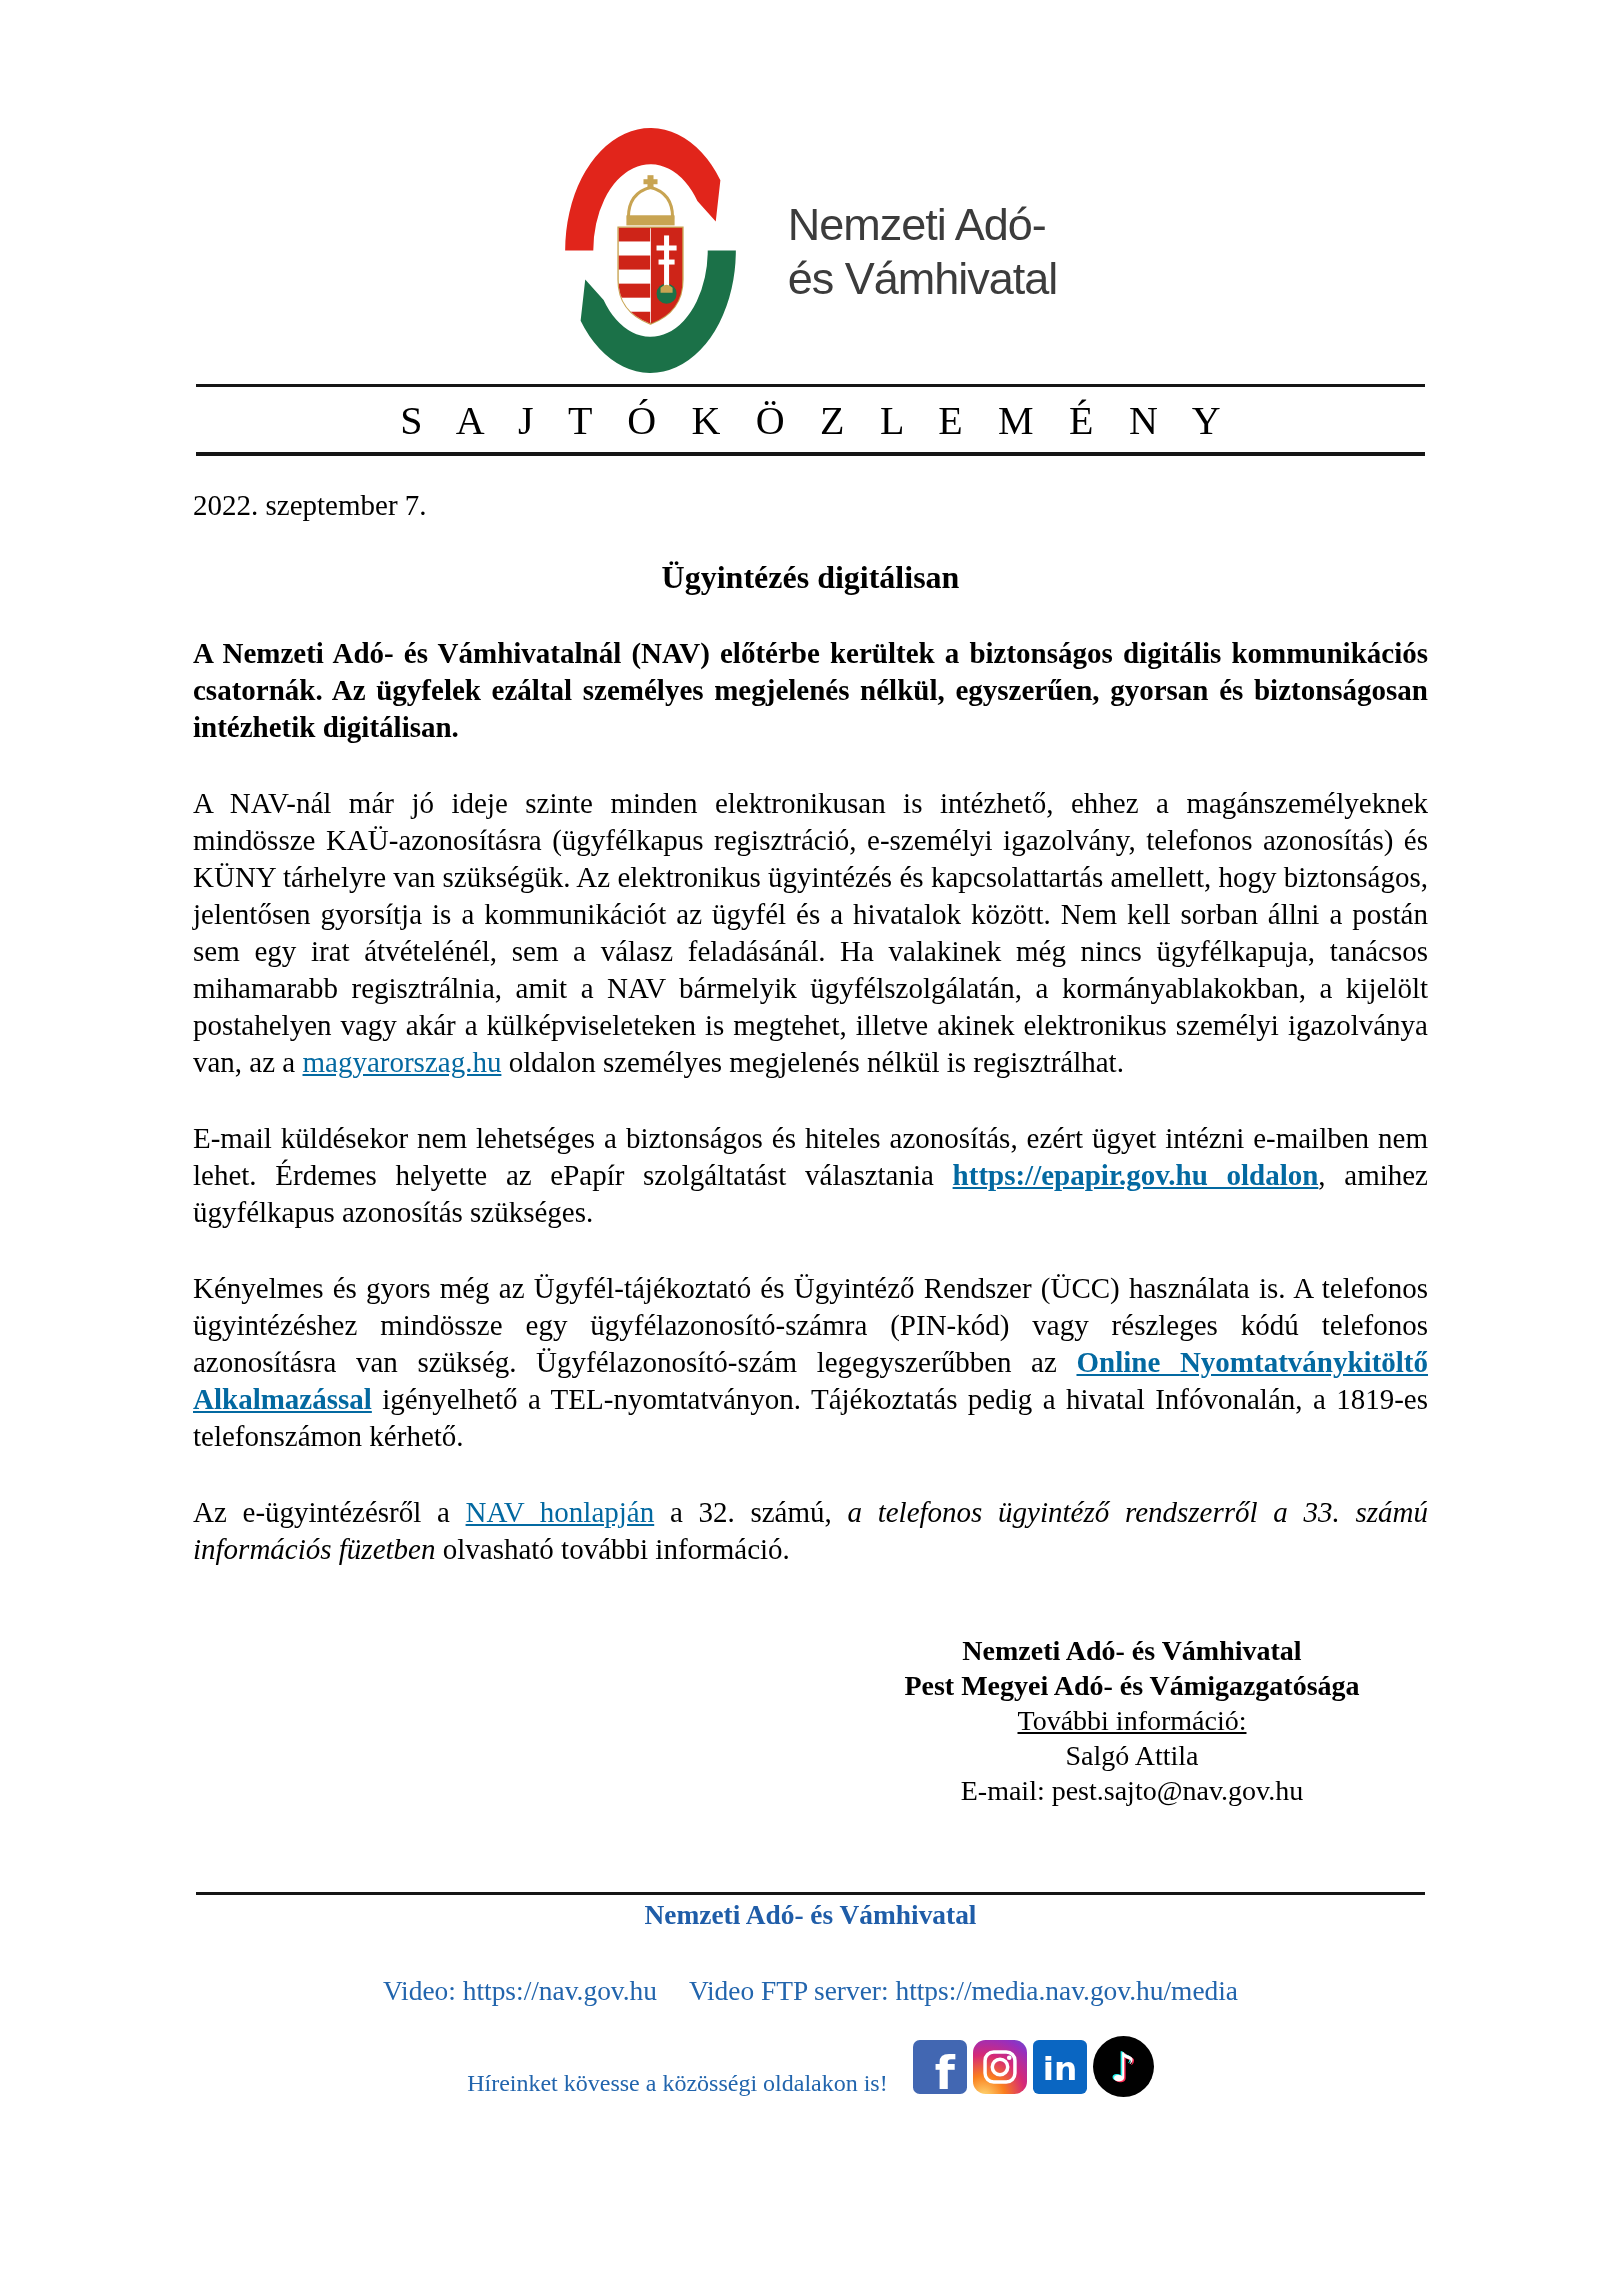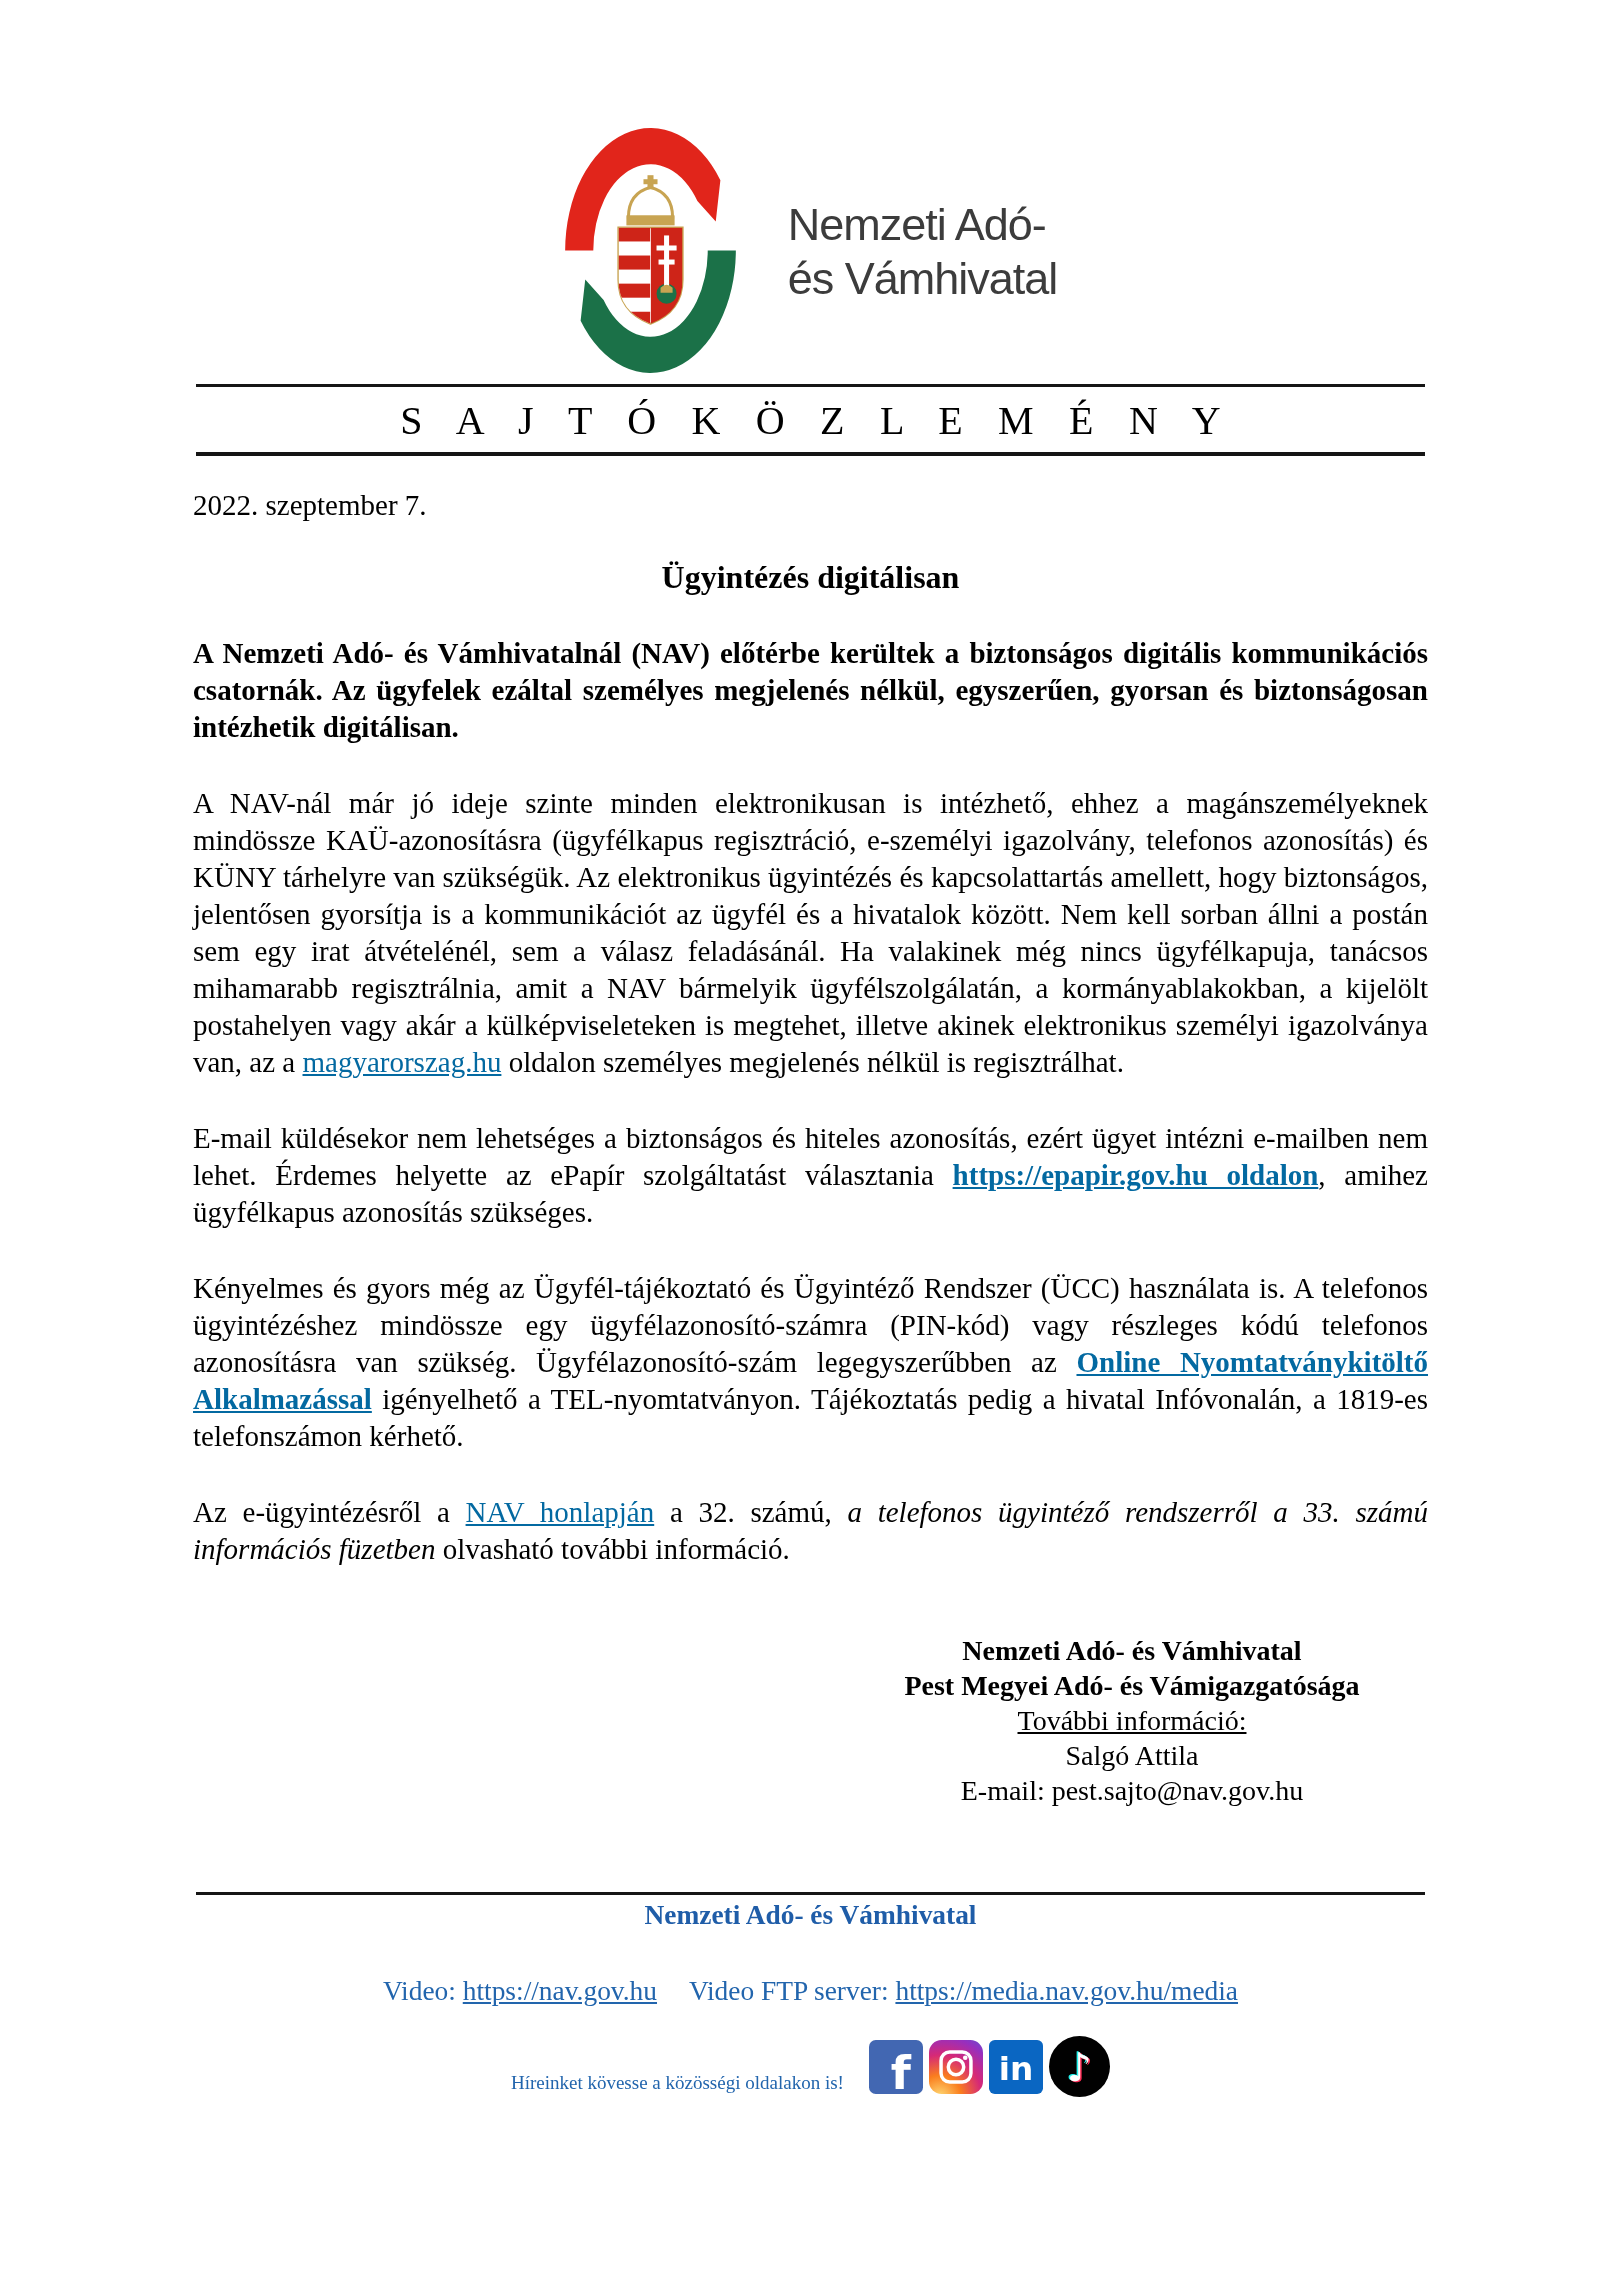--- a/index.html
+++ b/index.html
@@ -51,27 +51,27 @@
   
   .footer-rule { margin:84px 196px 0; border-top:3.9px solid #151515; }
   .footer-brand {
     margin-top:5.9px; text-align:center;
     color:#1F5DA8; font-weight:bold; font-size:27.4px;
   }
   .footer-links {
     margin-top:45px; text-align:center;
     color:#2265AD; font-size:27.4px;
   }
-  .footer-links .u { text-decoration:underline; cursor:pointer; }
+  .footer-links .u { cursor:pointer; }
   .footer-links .gap { display:inline-block; width:25.5px; }
   .social-row {
     margin-top:29px;
     display:flex; justify-content:center; align-items:center; gap:5.9px;
   }
-  .social-cta { color:#2265AD; font-size:19px; margin-right:19.6px;margin-top:33px; }
+  .social-cta { color:#2265AD; font-size:24px; margin-right:19.6px;margin-top:33px; }
   .icon-btn { display:inline-flex; cursor:pointer; }
 </style>
 </head>
 <body>
 
 <div class="page">
 
   <div class="logo-row">
     <span>
       <svg width="173" height="251" viewBox="0 0 170 250">

